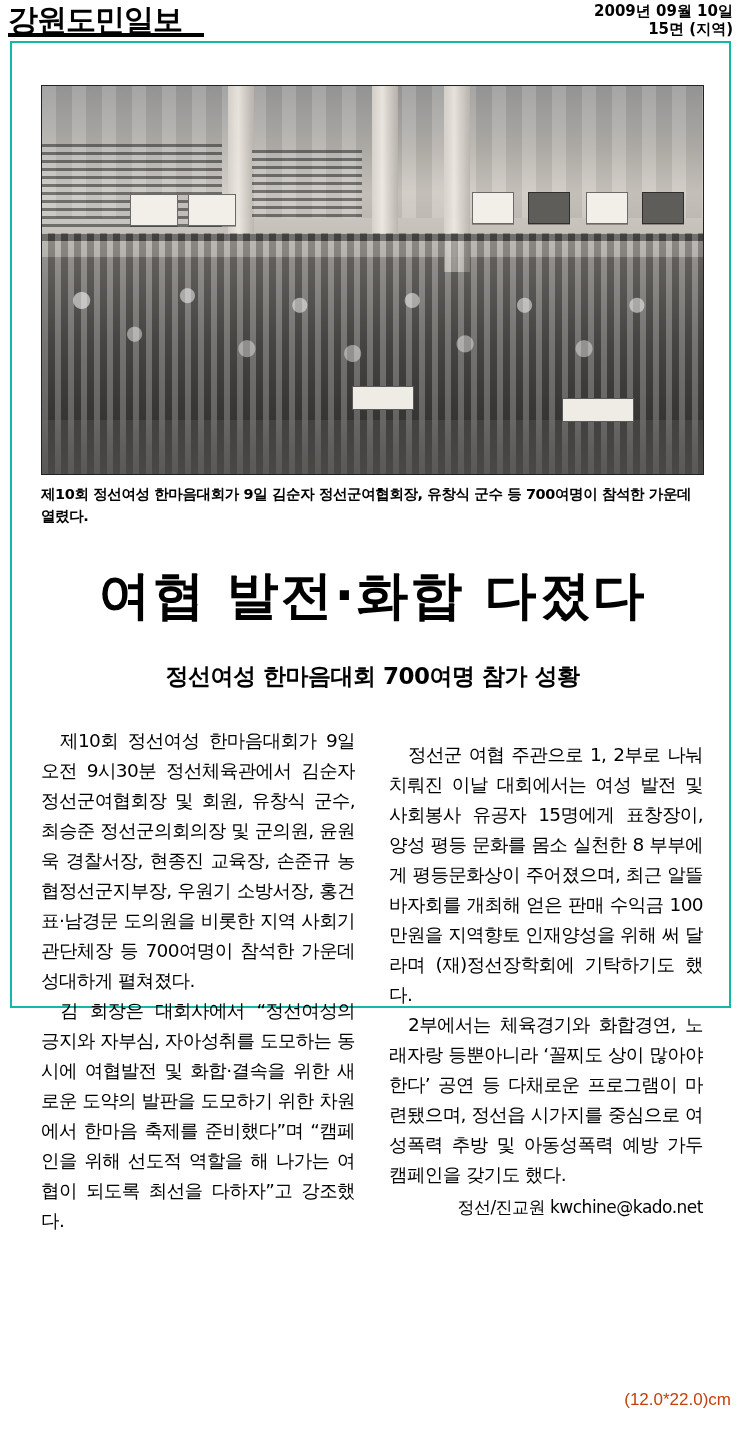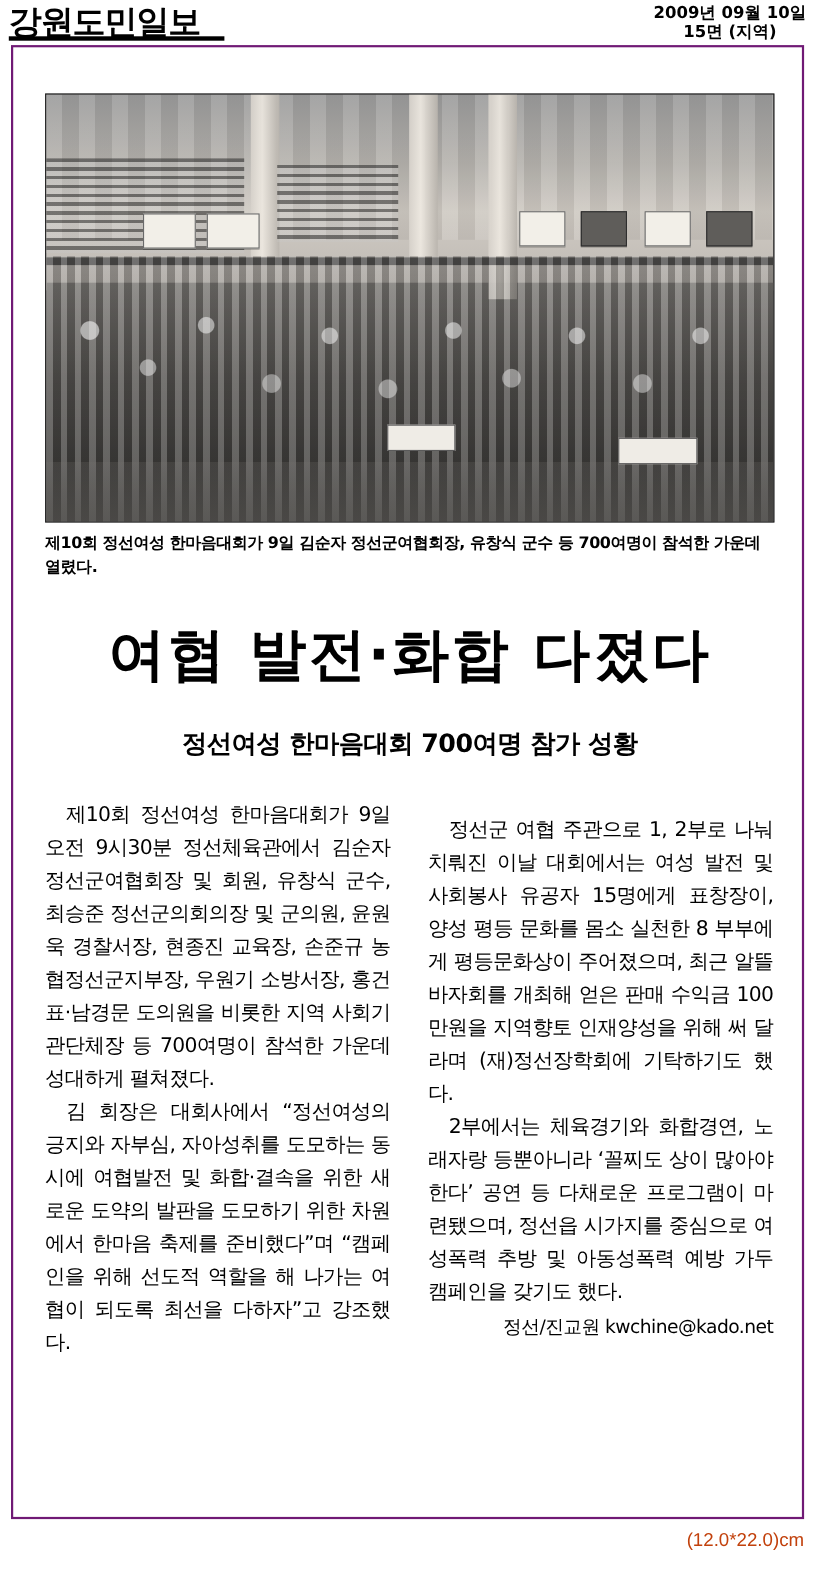--- a/index.html
+++ b/index.html
@@ -38,36 +38,36 @@
     left: 8px;
     top: 33px;
     width: 196px;
     height: 4px;
     background: #000;
   }
   .masthead-dates {
     position: absolute;
     right: 10px;
     top: 2px;
-    text-align: center;
+    text-align: right;
     font-size: 15px;
     line-height: 18px;
     font-family: "DejaVu Sans", sans-serif;
     font-weight: bold;
     color: #000;
   }
 
   
   .page-frame {
     position: absolute;
     left: 10px;
     top: 41px;
     width: 721px;
-    height: 1340px;
-    border: 2px solid #701a75;
+    height: 967px;
+    border: 2px solid #14b8a6;
     box-sizing: border-box;
     background: #fff;
   }
 
   .inner {
     position: absolute;
     left: 29px;
     top: 42px;
     width: 663px;
   }

